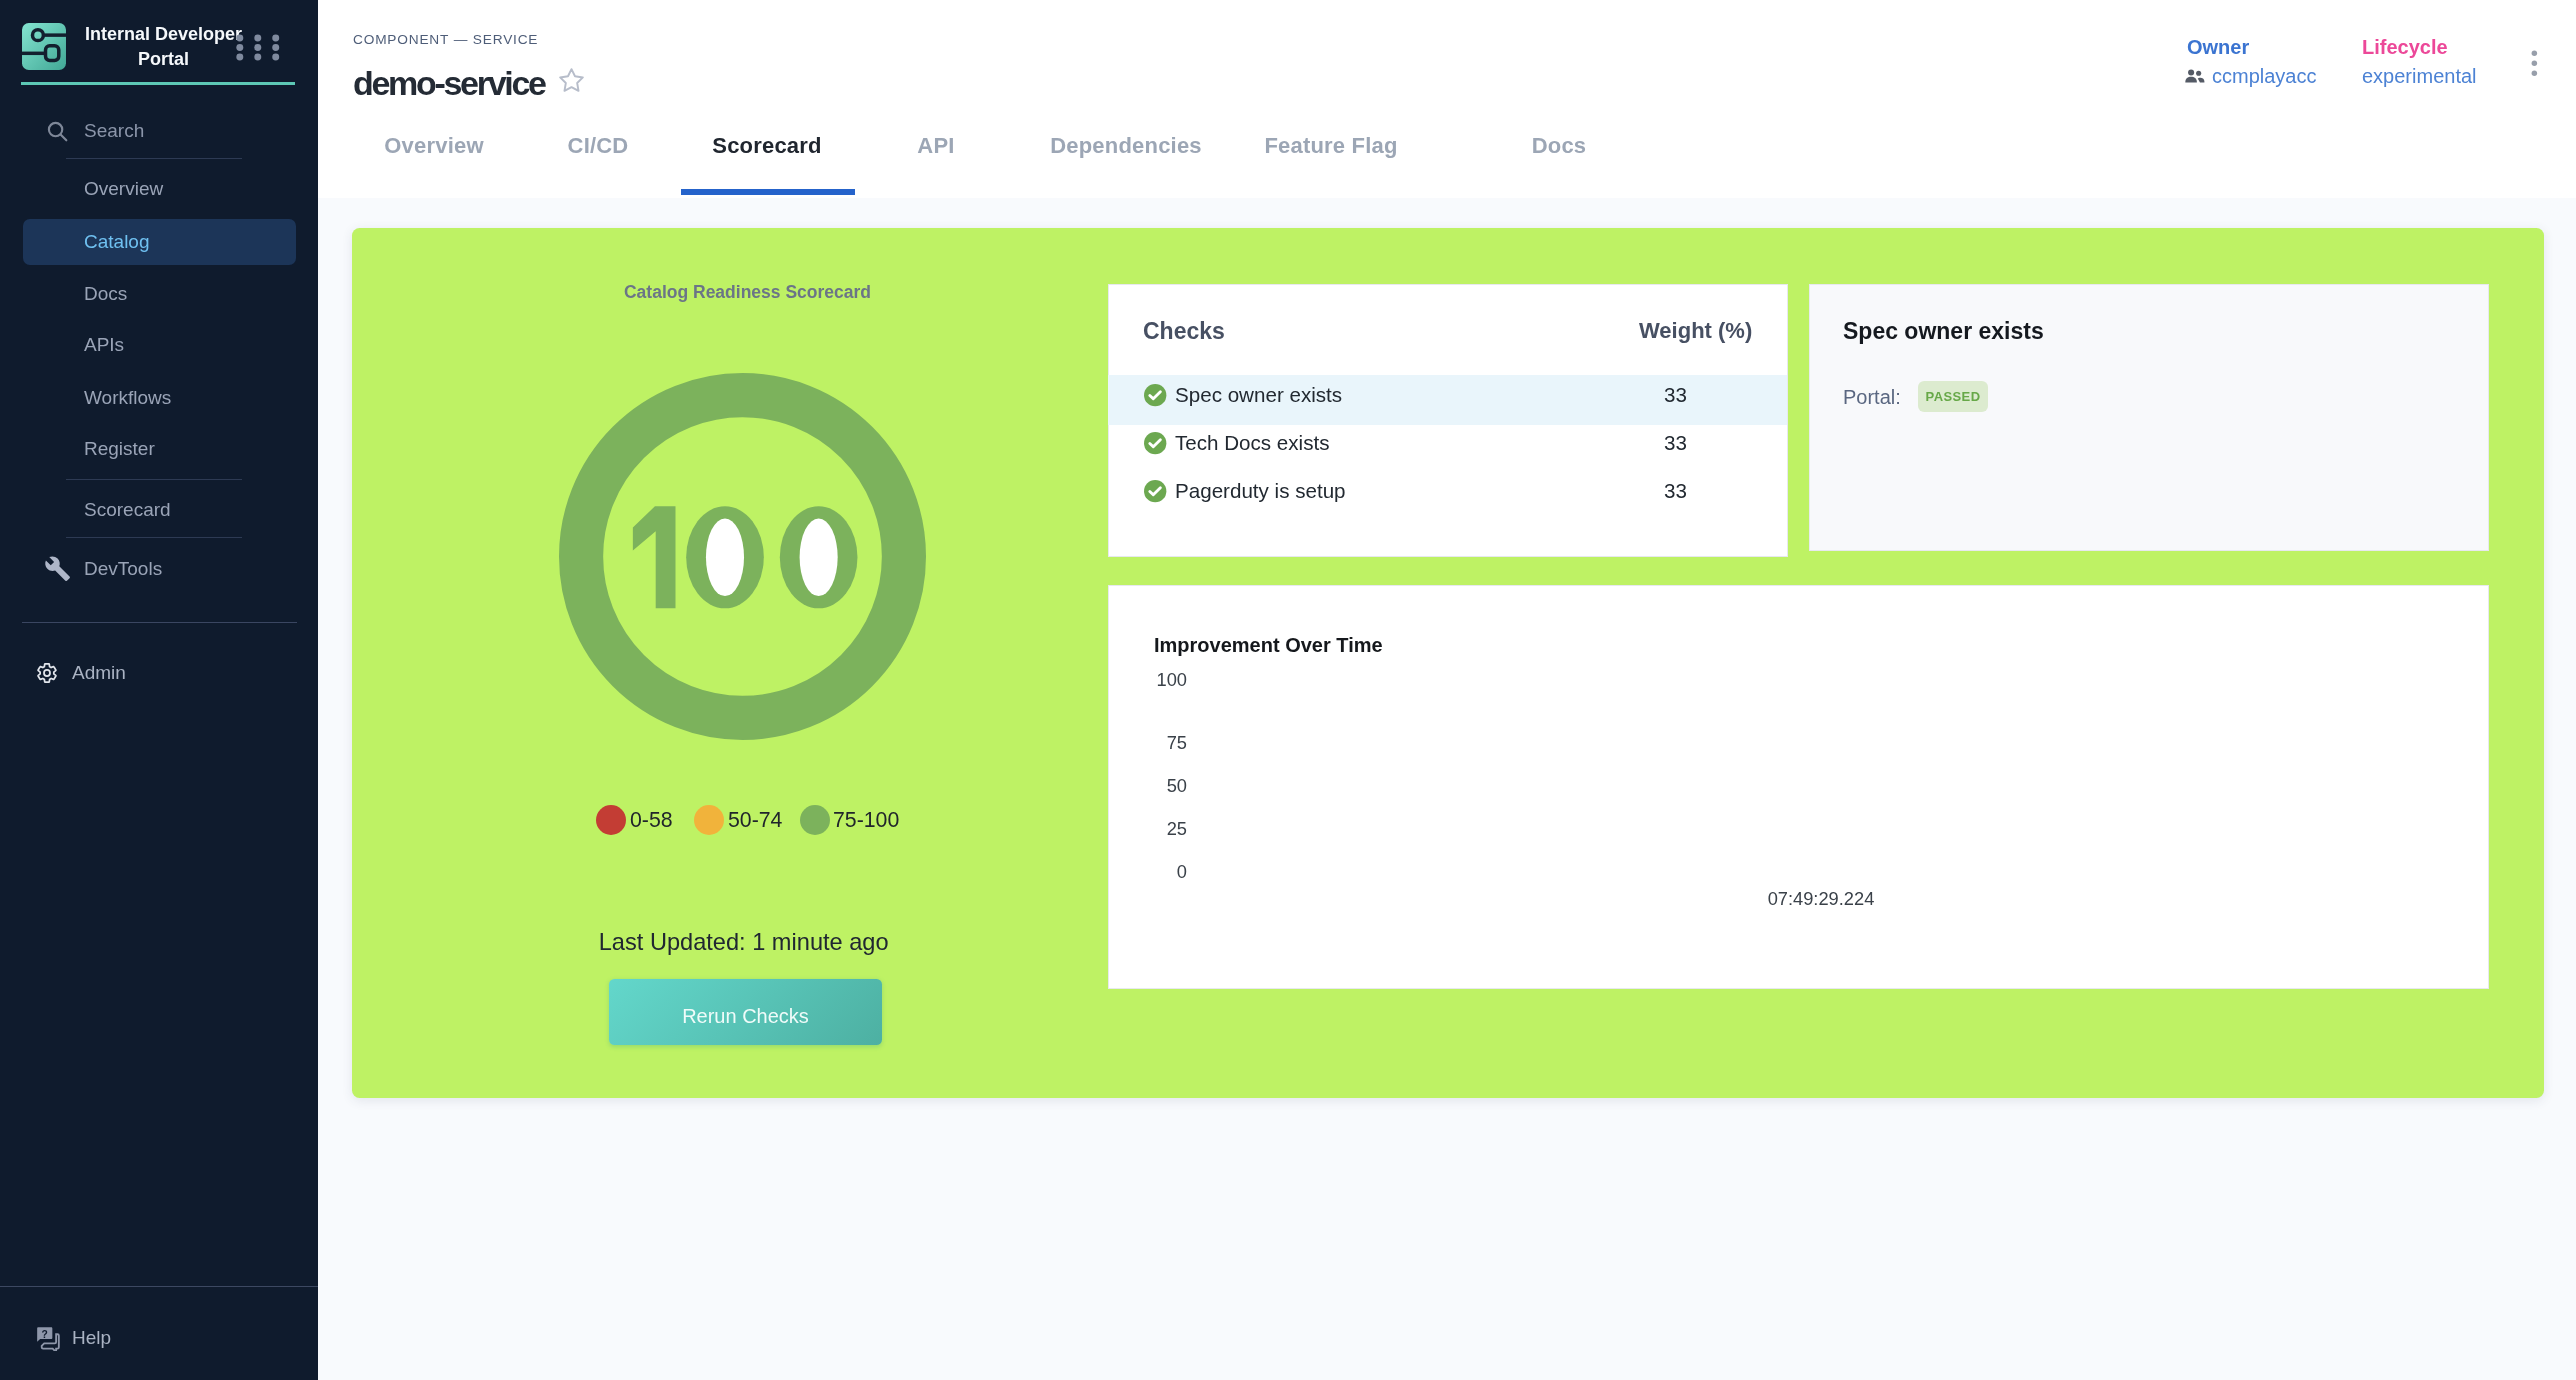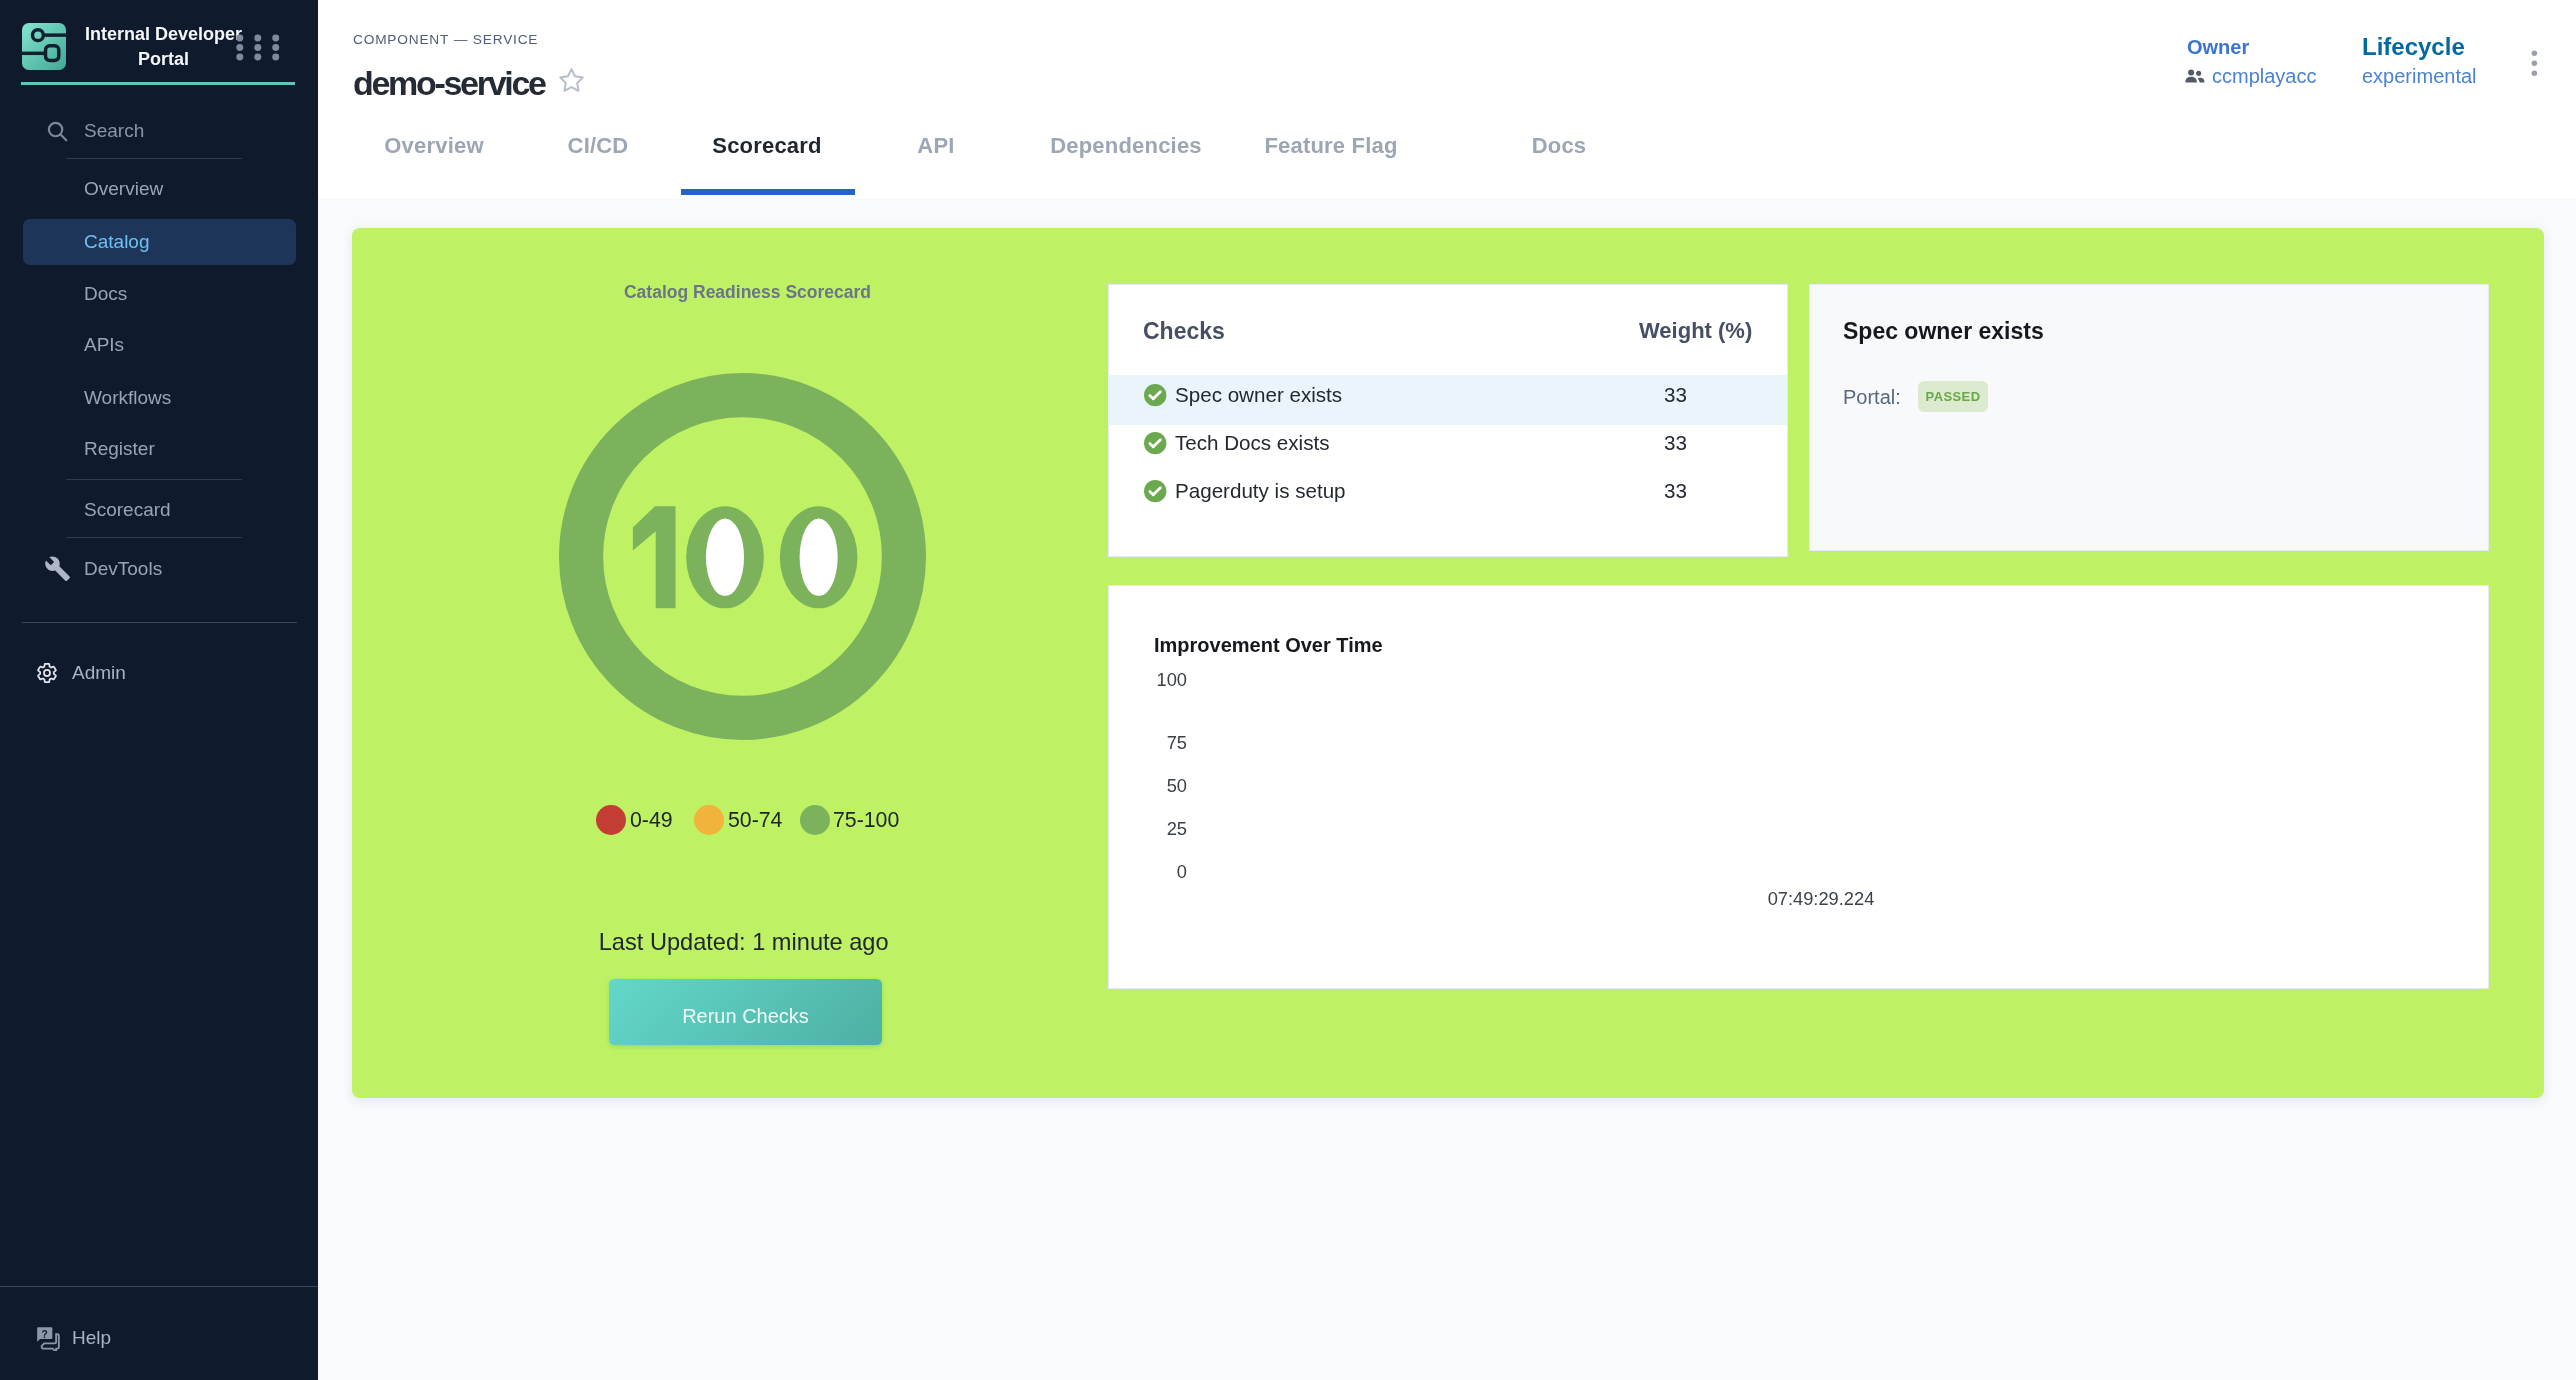--- a/index.html
+++ b/index.html
@@ -39,21 +39,21 @@
 
     <svg class="abs" style="left:1866px; top:50px;" width="21.3" height="19" viewBox="0 0 24 20">
       <g fill="#555b66">
         <circle cx="8" cy="6.5" r="3.4"></circle>
         <circle cx="16.5" cy="7.5" r="2.9"></circle>
         <path d="M1.5 17c0-3.4 2.9-5.6 6.5-5.6s6.5 2.2 6.5 5.6v1H1.5z"></path>
         <path d="M15.5 13.4c.9-.6 1.4-1 2.9-1 2.8 0 4.6 1.8 4.6 4.3v1.3h-5z"></path>
       </g>
     </svg>
     <div class="abs" style="left:1894px; top:60px; transform:translateY(-50%); font-size:20px; color:#4c82d4;">ccmplayacc</div>
-    <div class="abs" style="left:2044px; top:31px; transform:translateY(-50%); font-size:24px; font-weight:bold; color:#0369a1;">Lifecycle</div>
+    <div class="abs" style="left:2044px; top:31px; transform:translateY(-50%); font-size:20px; font-weight:bold; color:#ec4899;">Lifecycle</div>
     <div class="abs" style="left:2044px; top:60px; transform:translateY(-50%); font-size:20px; color:#4c82d4;">experimental</div>
 
     <svg class="abs" style="left:2211px; top:32px;" width="10.7" height="32" viewBox="0 0 14 42">
       <g fill="#989fab">
         <circle cx="7" cy="7" r="3.6"></circle>
           <circle cx="7" cy="20" r="3.6"></circle>
           <circle cx="7" cy="33" r="3.6"></circle>
       </g>
     </svg>
   </div>
@@ -79,21 +79,21 @@
         <ellipse cx="218" cy="242" rx="51" ry="67"></ellipse>
         <ellipse cx="341" cy="242" rx="51" ry="67"></ellipse>
       </g>
       <g fill="#ffffff">
         <ellipse cx="218" cy="242" rx="25" ry="51"></ellipse>
         <ellipse cx="341" cy="242" rx="25" ry="51"></ellipse>
       </g>
     </svg>
 
     <div class="abs" style="left:244px; top:577px; width:30px; height:30px; border-radius:50%; background:#c33d34;"></div>
-    <div class="abs" style="left:278px; top:592px; transform:translateY(-50%); font-size:21.3px; color:#20252b;">0-49</div>
+    <div class="abs" style="left:278px; top:592px; transform:translateY(-50%); font-size:21.3px; color:#20252b;">0-58</div>
     <div class="abs" style="left:342px; top:577px; width:30px; height:30px; border-radius:50%; background:#f1b33b;"></div>
     <div class="abs" style="left:376px; top:592px; transform:translateY(-50%); font-size:21.3px; color:#20252b;">50-74</div>
     <div class="abs" style="left:448px; top:577px; width:30px; height:30px; border-radius:50%; background:#7cb25c;"></div>
     <div class="abs" style="left:481px; top:592px; transform:translateY(-50%); font-size:21.3px; color:#20252b;">75-100</div>
     <div class="abs" style="left:10.7px; top:701px; width:762px; text-align:center; font-size:23.6px; color:#202731;">Last Updated: 1 minute ago</div>
     <div class="abs" style="left:257px; top:751px; width:273px; height:66px; border-radius:5.3px; background:linear-gradient(135deg,#63d7cb,#4db0a2); box-shadow:0 1.5px 4.6px rgba(40,150,135,0.25); text-align:center; line-height:74px; font-size:20px; font-weight:normal; color:#effbf9;">Rerun Checks</div>
 
     <div class="panel" style="left:756px; top:56px; width:680px; height:273px;"></div>
     <div class="abs" style="left:756px; top:147px; width:679px; height:50px; background:#e9f5fb;"></div>
     <div class="abs" style="left:791px; top:103px; transform:translateY(-50%); font-size:23px; font-weight:bold; color:#475063;">Checks</div>

